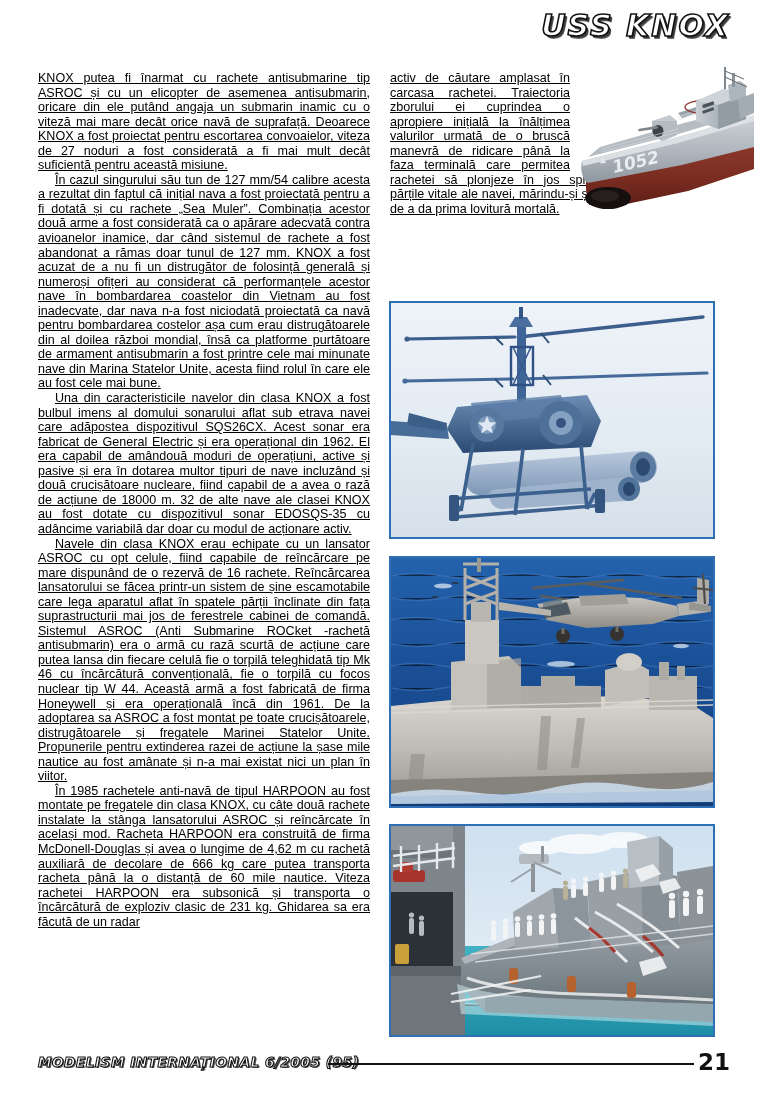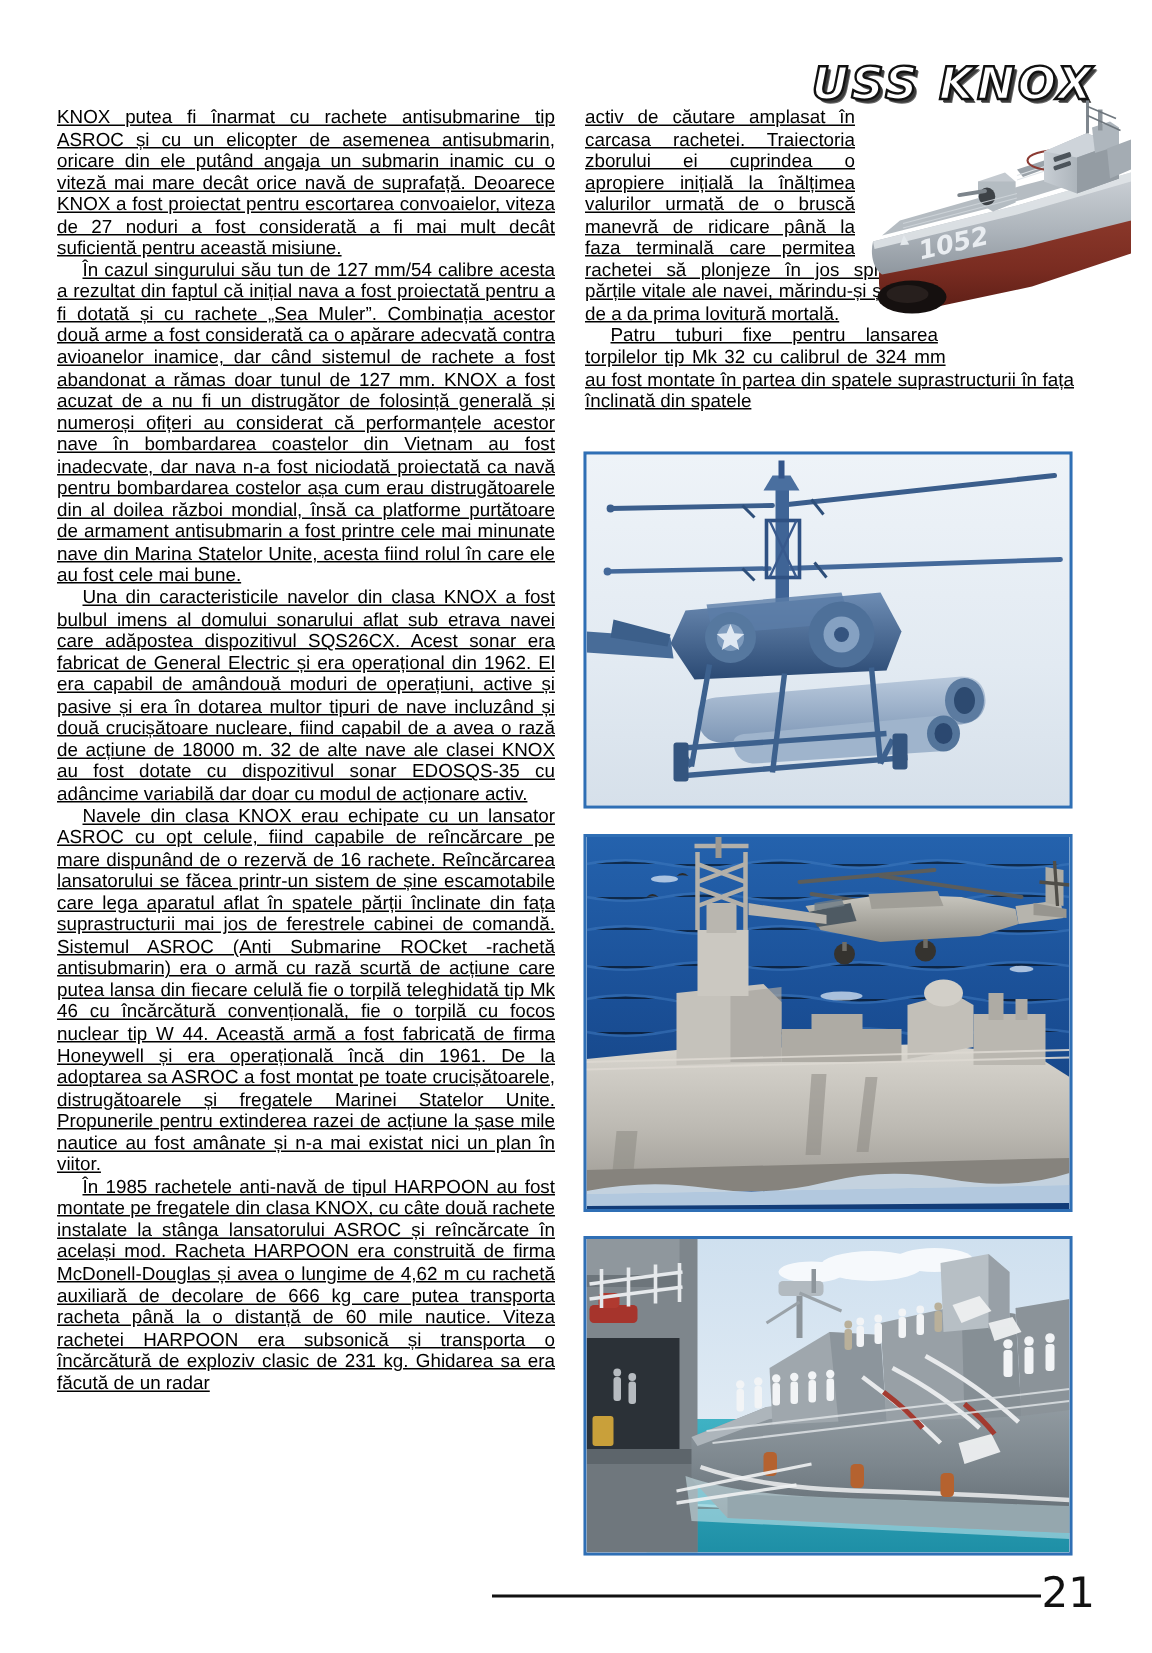--- a/index.html
+++ b/index.html
@@ -22,21 +22,21 @@
     position: absolute;
     inset: 0;
     background: #ffffff;
   }
 
   
   .masthead {
     position: absolute;
     left: 38px;
     right: 38px;
-    top: 40px;
+    top: 9px;
     height: 34px;
     text-align: right;
   }
   .masthead-title {
     display: inline-block;
     font-family: "DejaVu Sans", sans-serif;
     font-size: 30px;
     font-weight: 700;
     letter-spacing: 2px;
     font-style: italic;
@@ -132,22 +132,22 @@
     right: 36px;
     top: 10px;
     height: 2px;
     background: #111111;
   }
   .footer-page {
     position: absolute;
     right: 0;
     top: -2px;
     font-family: "DejaVu Sans", sans-serif;
-    font-size: 28px;
-    font-weight: 400;
+    font-size: 23px;
+    font-weight: 700;
     color: #111111;
     line-height: 22px;
   }
 </style>
 </head>
 <body>
 
 <div class="page">
 
   <div class="masthead">
@@ -233,21 +233,20 @@
         <path d="M160 34 L176 28 L176 48 L162 54 Z" fill="#a4acb3"></path>
 
         <g stroke="#cfd5da" stroke-width="0.8" opacity="0.9">
           <path d="M24 84 L100 64"></path>
           <path d="M24 87 L100 67"></path>
         </g>
       </svg>
     </div>
 
     <p class="noindent">activ de căutare amplasat în carcasa rachetei. Traiectoria zborului ei cuprindea o apropiere inițială la înălțimea valurilor urmată de o bruscă manevră de ridicare până la faza terminală care permitea rachetei să plonjeze în jos spre părțile vitale ale navei, mărindu-și șansa de a da prima lovitură mortală.</p>
-    <p>Patru tuburi fixe pentru lansarea torpilelor tip Mk 32 cu calibrul de 324 mm au fost montate în partea din spatele suprastructurii în fața înclinată din spatele</p>
   </div>
 
   <div class="photo photo-heli">
     <svg viewBox="0 0 322 234" preserveAspectRatio="none">
       <defs>
         <linearGradient id="gSky" x1="0" y1="0" x2="0" y2="1">
           <stop offset="0%" stop-color="#eef3f8"></stop>
           <stop offset="60%" stop-color="#e2eaf2"></stop>
           <stop offset="100%" stop-color="#d6e0ea"></stop>
         </linearGradient>
@@ -599,17 +598,18 @@
       </g>
 
       <g stroke="#dfe3e6" stroke-width="1.4" opacity="0.85">
         <path d="M80 128 L322 100"></path>
         <path d="M84 136 L322 108"></path>
       </g>
     </svg>
   </div>
 
   <div class="footer">
+    <span class="footer-title">MODELISM INTERNAȚIONAL 6/2005 (95)</span>
     <div class="footer-rule"></div>
     <span class="footer-page">21</span>
   </div>
 
 </div>
 
 </body></html>

